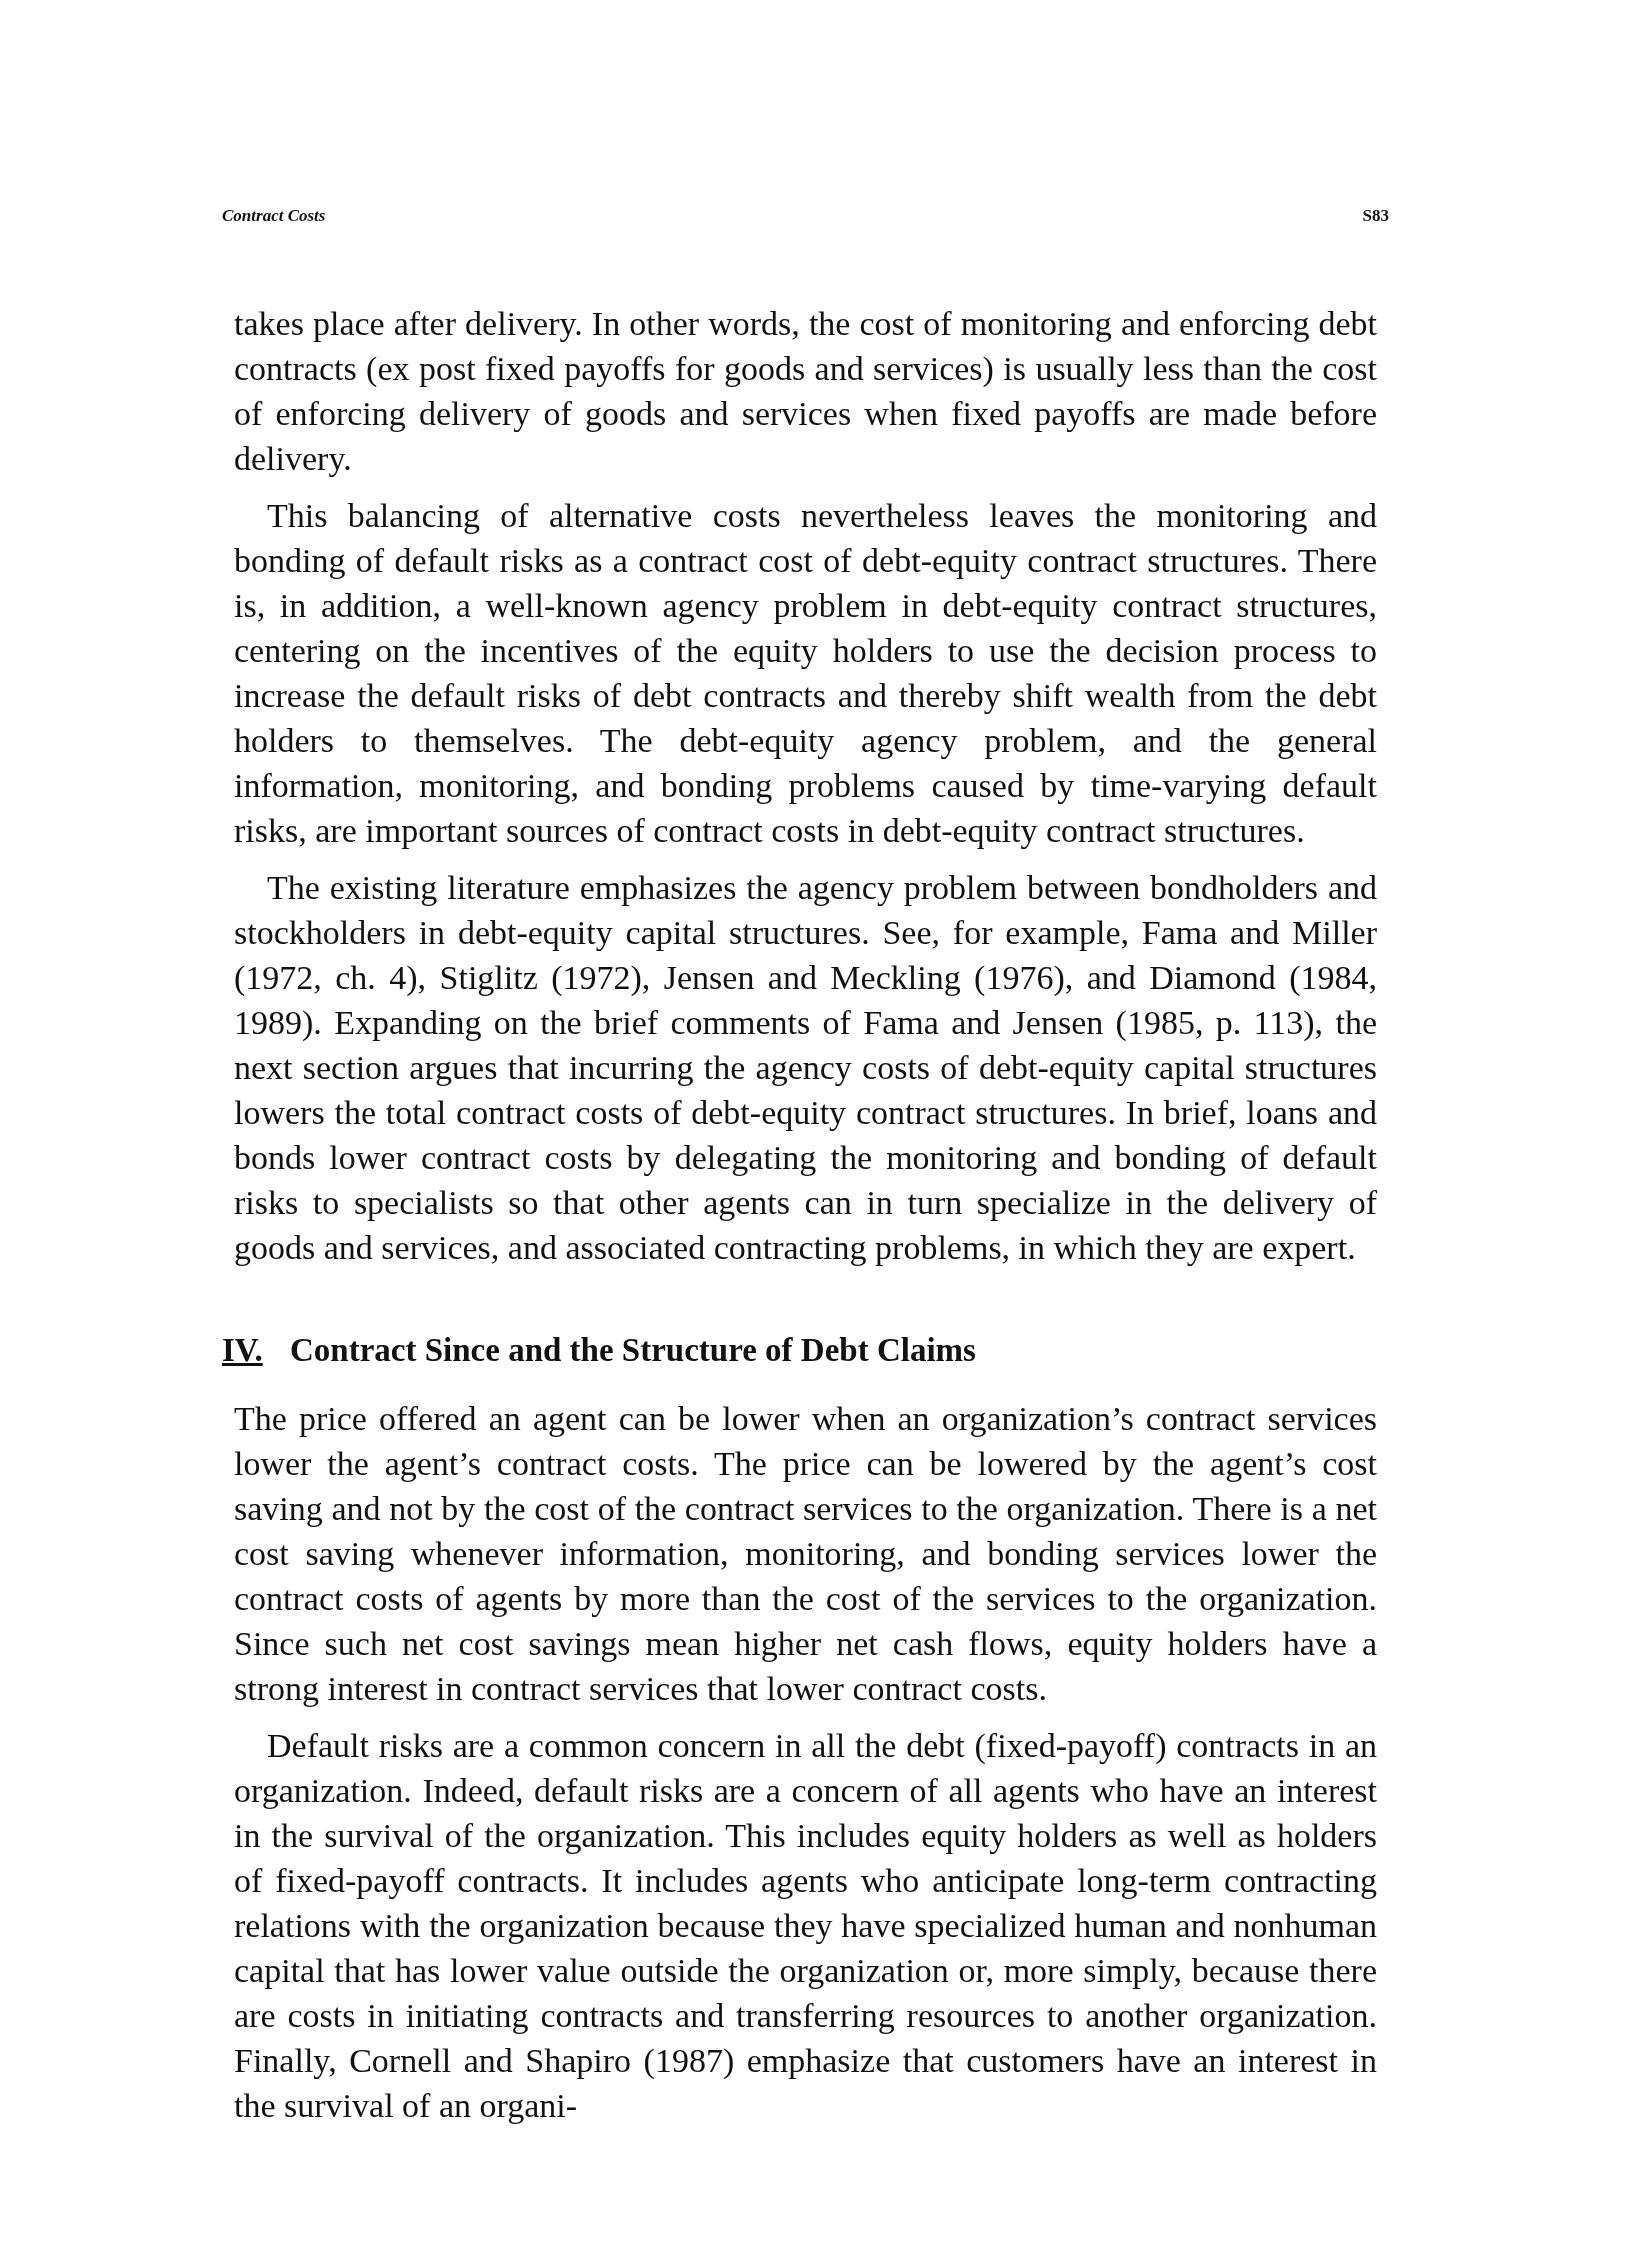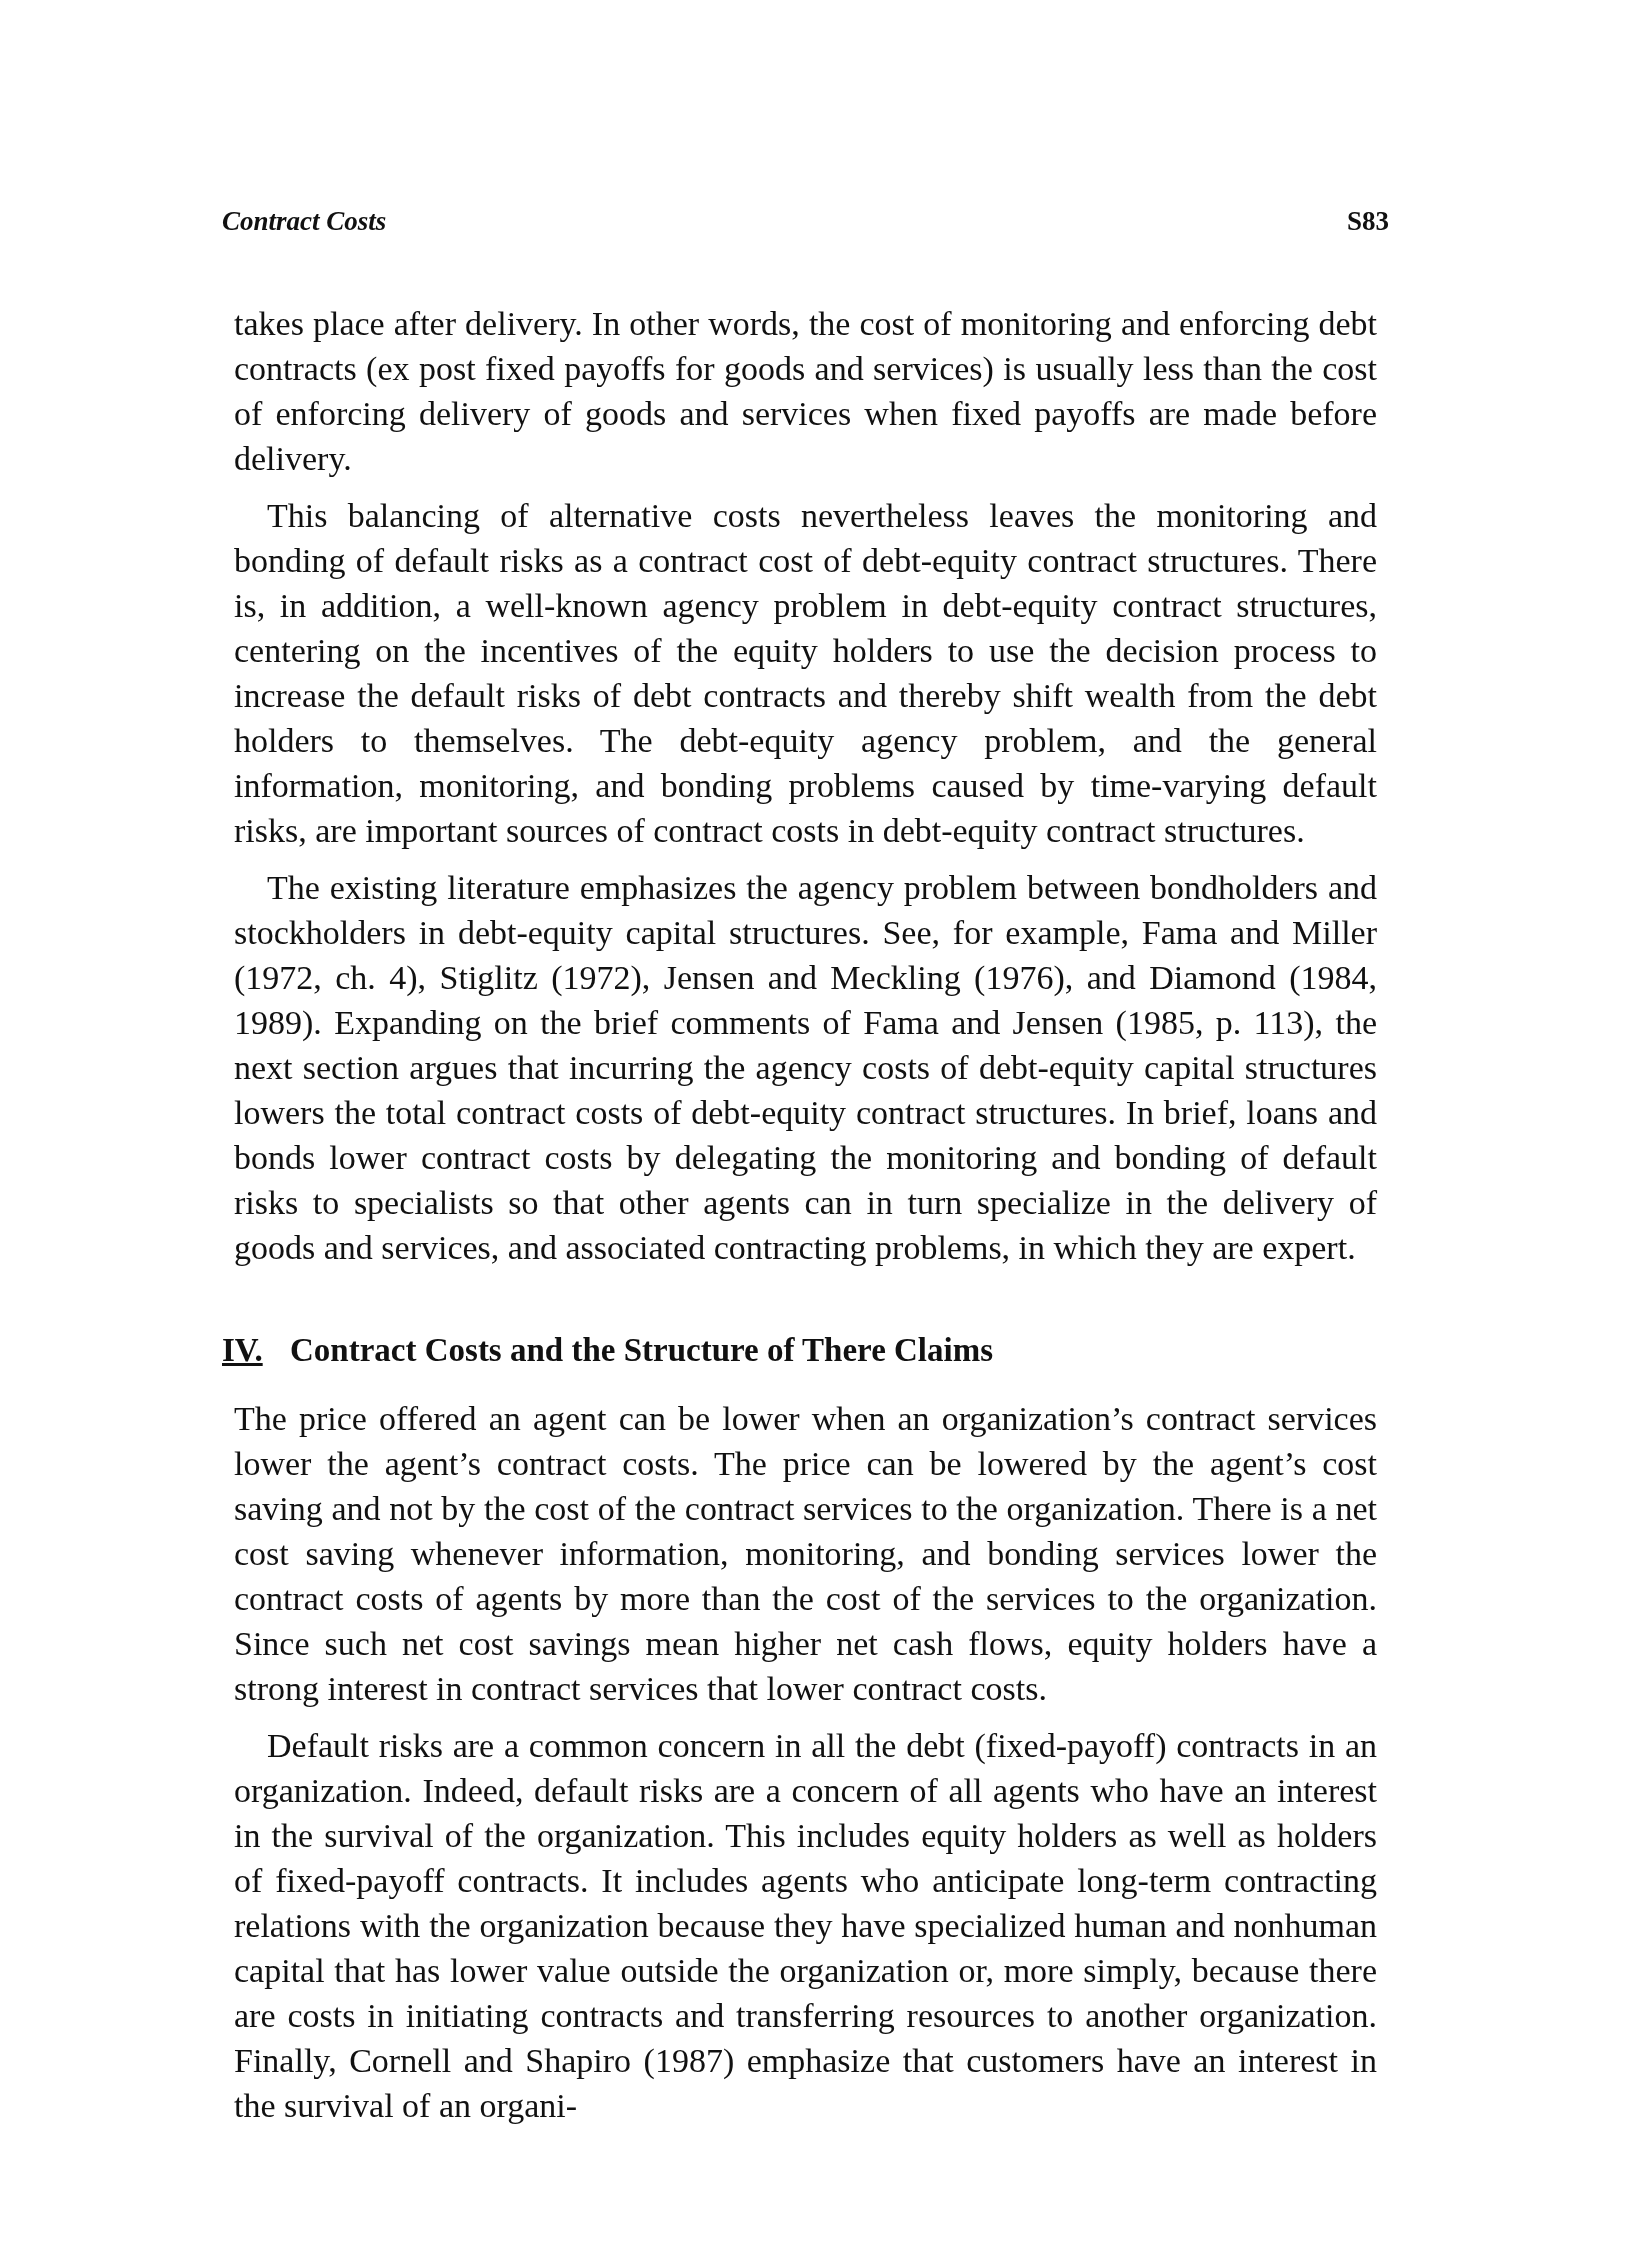--- a/index.html
+++ b/index.html
@@ -1,18 +1,18 @@
 <!DOCTYPE html>
 <html style="font-size:7.2px"><head>
 <meta charset="utf-8">
 <style>
   html, body { margin:0; padding:0; background:#ffffff; }
   body { width:1628px; height:2578px; position:relative; overflow:hidden; }
   .page { position:absolute; left:222px; top:0; width:1167px; color:#111; font-family:"Liberation Serif","DejaVu Serif",serif; }
-  .running-head { position:absolute; top:206px; left:0; width:1167px; height:41px; font-size:27px; }
+  .running-head { position:absolute; top:206px; left:0; width:1167px; height:41px; font-size:17px; }
   .running-head .title { position:absolute; left:0; font-style:italic; font-weight:bold; }
   .running-head .folio { position:absolute; right:0; font-weight:bold; }
   .body { position:absolute; top:289px; left:0; width:1167px; font-size:34px; line-height:45px; text-align:justify; }
   .body p { margin:12px; }
   .body p.indent { text-indent:33px; }
   .body p.noindent { text-indent:0; }
   .section-head { font-weight:bold; font-size:33px; margin:58px 0 24.4px 0; line-height:44px; }
   .section-head .num { display:inline-block; width:68px;text-decoration:underline; }
 </style>
 </head>
@@ -23,20 +23,20 @@
     <span class="title">Contract Costs</span>
     <span class="folio">S83</span>
   </div>
 
   <div class="body">
     <p class="noindent">takes place after delivery. In other words, the cost of monitoring and enforcing debt contracts (ex post fixed payoffs for goods and services) is usually less than the cost of enforcing delivery of goods and services when fixed payoffs are made before delivery.</p>
     <p class="indent">This balancing of alternative costs nevertheless leaves the monitoring and bonding of default risks as a contract cost of debt-equity contract structures. There is, in addition, a well-known agency problem in debt-equity contract structures, centering on the incentives of the equity holders to use the decision process to increase the default risks of debt contracts and thereby shift wealth from the debt holders to themselves. The debt-equity agency problem, and the general information, monitoring, and bonding problems caused by time-varying default risks, are important sources of contract costs in debt-equity contract structures.</p>
     <p class="indent">The existing literature emphasizes the agency problem between bondholders and stockholders in debt-equity capital structures. See, for example, Fama and Miller (1972, ch. 4), Stiglitz (1972), Jensen and Meckling (1976), and Diamond (1984, 1989). Expanding on the brief comments of Fama and Jensen (1985, p. 113), the next section argues that incurring the agency costs of debt-equity capital structures lowers the total contract costs of debt-equity contract structures. In brief, loans and bonds lower contract costs by delegating the monitoring and bonding of default risks to specialists so that other agents can in turn specialize in the delivery of goods and services, and associated contracting problems, in which they are expert.</p>
 
     <div class="section-head">
-      <span class="num">IV.</span><span>Contract Costs and the Structure of There Claims</span>
+      <span class="num">IV.</span><span>Contract Since and the Structure of Debt Claims</span>
     </div>
 
     <p class="noindent">The price offered an agent can be lower when an organization’s contract services lower the agent’s contract costs. The price can be lowered by the agent’s cost saving and not by the cost of the contract services to the organization. There is a net cost saving whenever information, monitoring, and bonding services lower the contract costs of agents by more than the cost of the services to the organization. Since such net cost savings mean higher net cash flows, equity holders have a strong interest in contract services that lower contract costs.</p>
     <p class="indent">Default risks are a common concern in all the debt (fixed-payoff) contracts in an organization. Indeed, default risks are a concern of all agents who have an interest in the survival of the organization. This includes equity holders as well as holders of fixed-payoff contracts. It includes agents who anticipate long-term contracting relations with the organization because they have specialized human and nonhuman capital that has lower value outside the organization or, more simply, because there are costs in initiating contracts and transferring resources to another organization. Finally, Cornell and Shapiro (1987) emphasize that customers have an interest in the survival of an organi-</p>
   </div>
 </div>
 
 
 </body></html>

